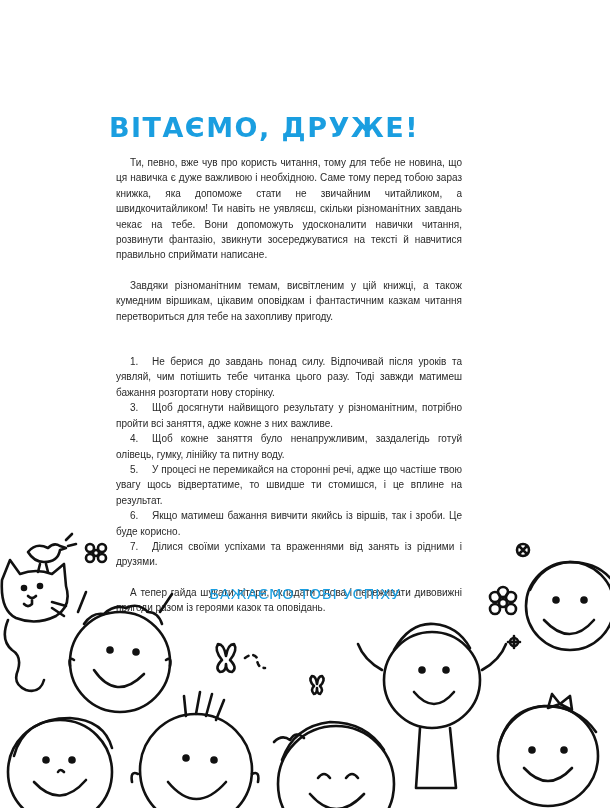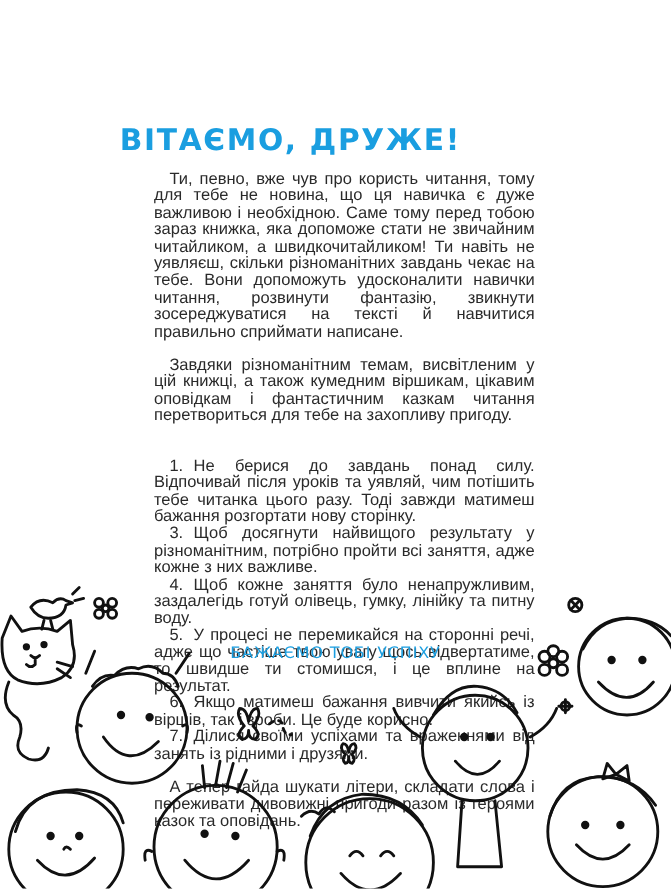--- a/index.html
+++ b/index.html
@@ -1,18 +1,18 @@
 <!DOCTYPE html>
 <html><head>
 <meta charset="utf-8">
 <style>
   html, body { margin:0; padding:0; background:#ffffff; }
   body { width:610px; height:808px; position:relative; overflow:hidden; font-family:"Liberation Sans", sans-serif; color:#222; }
   .title { position:absolute; left:0; width:528px; top:112px; text-align:center; font-family:"DejaVu Sans", sans-serif; font-weight:bold; font-size:27px; color:#1a9ee0; letter-spacing:1.5px; }
-  .body-text { position:absolute; left:140px; width:346px; top:155px; font-size:15px; line-height:15.4px; color:#2a2a2a; text-align:justify; }
+  .body-text { position:absolute; left:116px; width:346px; top:155px; font-size:10px; line-height:15.4px; color:#2a2a2a; text-align:justify; }
   .body-text p { margin:0; text-indent:14px; }
   .gap { height:15px; }
   .list-item { text-indent:14px; }
   .list-item .num { display:inline-block; width:22px; text-indent:0; }
   .wish { position:absolute; left:0; width:610px; top:584px; text-align:center; font-family:"DejaVu Sans", sans-serif; font-weight:normal; font-size:14.5px; line-height:20px; color:#1a9ee0; letter-spacing:0.8px; }
   .art { position:absolute; left:0; top:520px; width:610px; height:288px; }
   .art svg { width:610px; height:288px; }
 </style>
 </head>
 <body>

